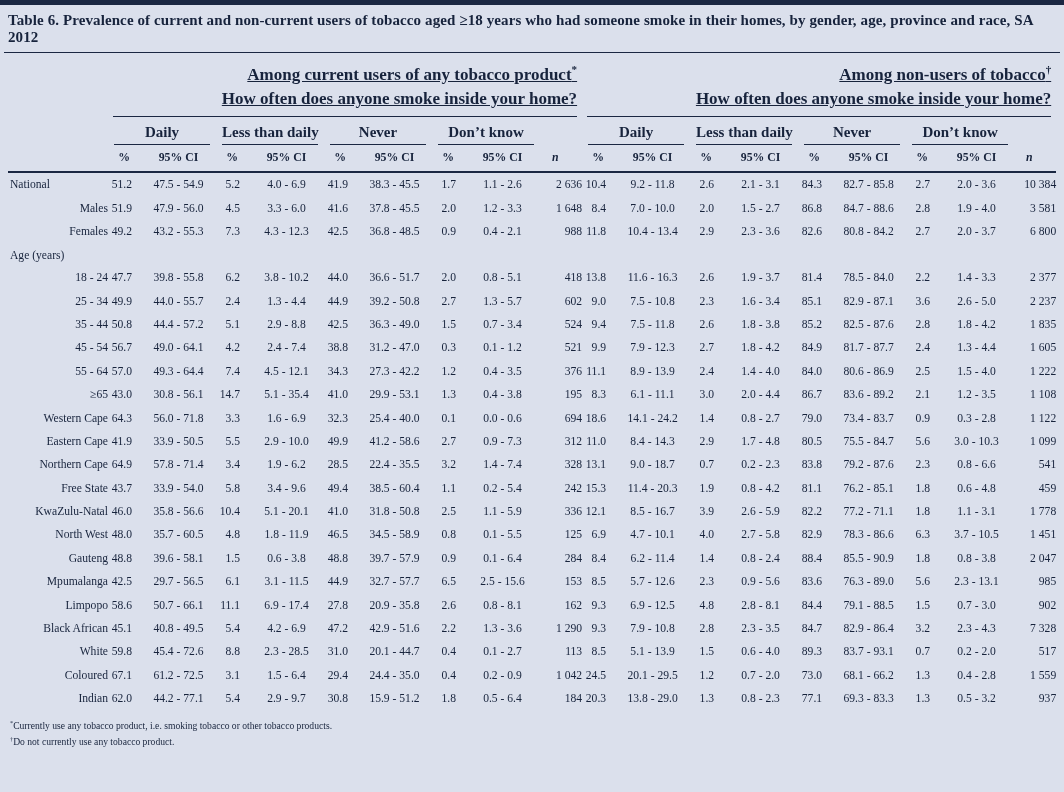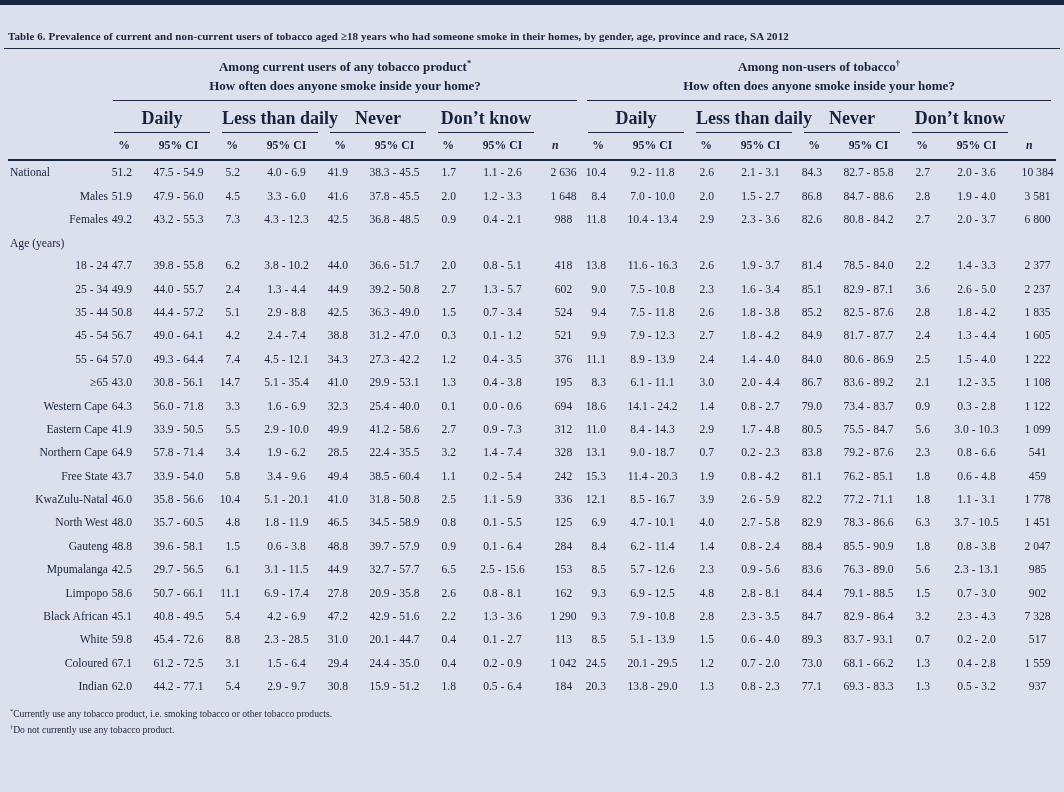--- a/index.html
+++ b/index.html
@@ -9,65 +9,66 @@
     height: 792px;
     background: #dbe0ec;
     font-family: "Liberation Serif", serif;
     color: #17233c;
     overflow: hidden;
   }
   .page { width: 1064px; height: 792px; box-sizing: border-box; }
   .topbar { height: 5px; background: #1a2742; width: 100%; }
   .title {
     font-weight: bold;
-    font-size: 11px;
-    padding: 25px 8px 6px 8px;
+    font-size: 15px;
+    padding: 7px 8px 6px 8px;
     letter-spacing: 0.1px;
   }
   .title-rule { border-bottom: 1.6px solid #1a2742; margin: 0 4px; }
   table.main {
     border-collapse: collapse;
     table-layout: fixed;
     margin: 2px 8px 0 8px;
     width: 1048px;
     font-size: 11.6px;
     white-space: nowrap;
   }
   col.c-lbl { width: 100px; }
   col.c-pct { width: 33px; }
   col.c-ci  { width: 75px; }
   col.c-n   { width: 42px; }
   th { font-weight: bold; padding: 0; vertical-align: bottom; }
   .grp-inner {
-    text-align: center;
-    font-size: 13px;
+    text-align: right;
+    font-size: 17px;
     line-height: 1.45;
     padding: 6px 0 4px 0;
     border-bottom: 1.5px solid #1a2742;
     margin: 0 5px;
+    text-decoration: underline;
   }
   .cat-inner {
     text-align: center;
-    font-size: 18px;
+    font-size: 15px;
     padding: 7px 0 3px 0;
     border-bottom: 1.3px solid #1a2742;
     margin: 0 6px;
   }
   tr.colhead th {
     padding: 5px 0 6px 0;
     border-bottom: 2.2px solid #1a2742;
     font-size: 11.8px;
   }
   tr.colhead th.pct { text-align: right; padding-right: 11px; }
   tr.colhead th.ci  { text-align: center; }
   tr.colhead th.n   { text-align: left; padding-left: 12px; font-style: italic; }
   td { padding: 5.2px 0; }
   td.pct { text-align: right; padding-right: 9px; }
   td.ci  { text-align: center; }
-  td.n   { text-align: center; padding-left: 5px; margin-left: 32px; }
+  td.n   { text-align: right; padding-left: 5px; margin-left: 32px; }
   td.lbl { text-align: left; padding-left: 2px; }
   td.lbl.ind { padding-left: 14px; text-align: right; }
   td.lbl.group { padding-top: 6px; padding-bottom: 4px; }
   .footnotes {
     font-size: 9.6px;
     padding: 8px 0 0 10px;
     line-height: 1.5;
   }
   sup { font-size: 0.65em; }
 </style>

